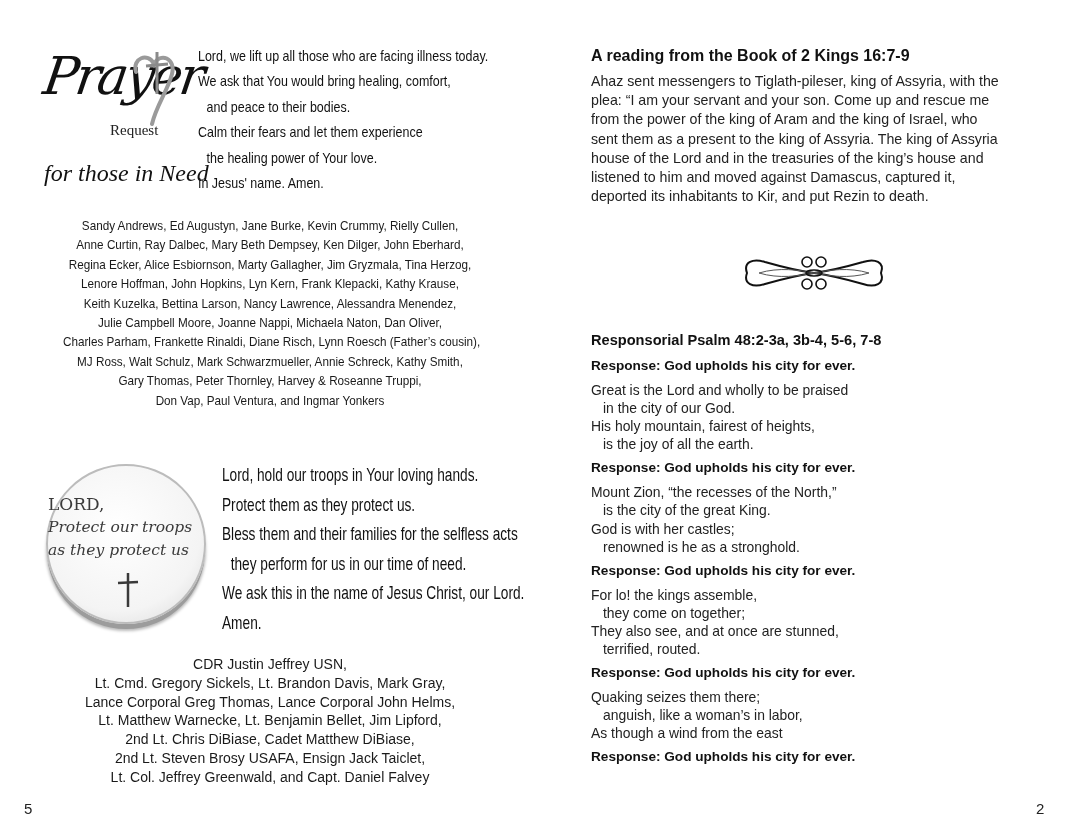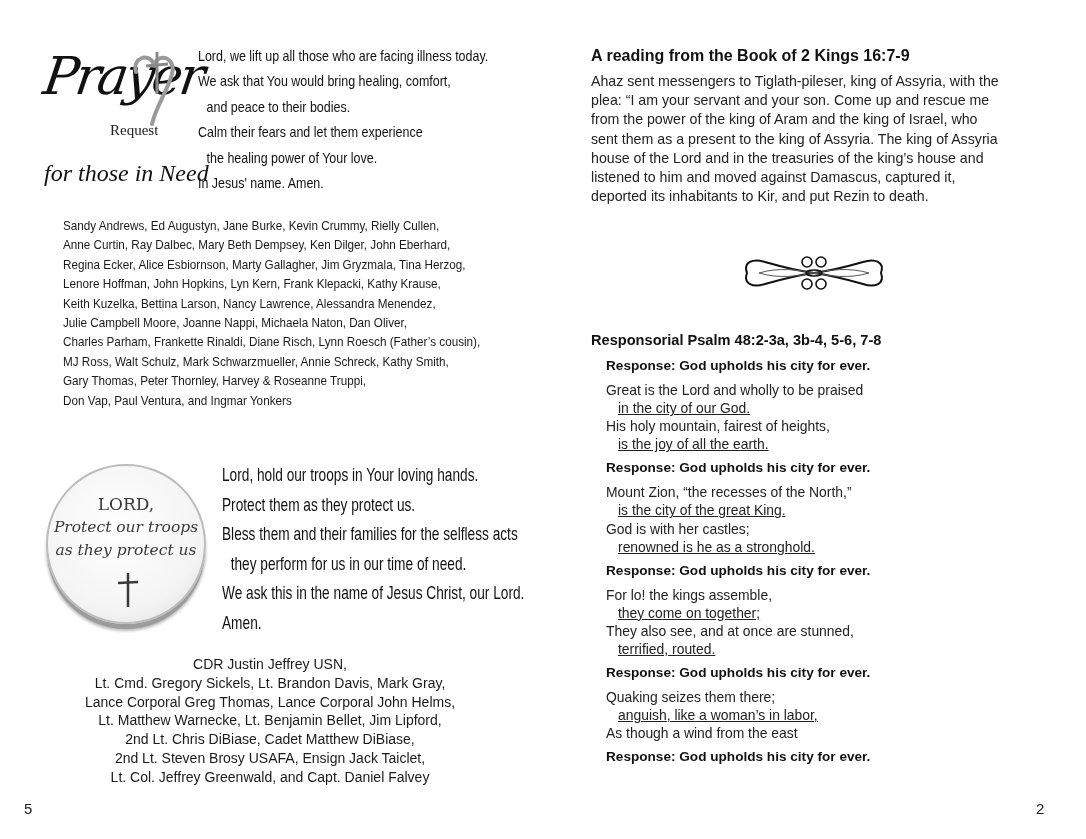--- a/index.html
+++ b/index.html
@@ -30,31 +30,30 @@
 
     .illness-prayer {
       position: absolute; left: 198px; top: 44px;
       font-family: "Liberation Sans", sans-serif; font-size: 14.5px; line-height: 25.4px;
       transform: scaleX(0.86); transform-origin: left top; width: 400px; color: #111;
     }
     .illness-prayer .indent { padding-left: 10px; }
 
     .sick-list {
       position: absolute; left: 40px; top: 216px; width: 460px;
-      font-size: 13px; line-height: 19.4px; color: #1a1a1a;
+      text-align: center; font-size: 13px; line-height: 19.4px; color: #1a1a1a;
     }
     .sick-list span { display: block; transform: scaleX(0.9); white-space: nowrap; }
 
     .troops-badge {
       position: absolute; left: 46px; top: 464px; width: 160px; height: 160px;
       border-radius: 50%;
       background: radial-gradient(circle at 45% 40%, #ffffff 0%, #f4f4f4 65%, #d6d6d6 100%);
       border: 2px solid #bcbcbc;
       box-shadow: 0 6px 0 -1px #9c9c9c, 0 7px 3px #bbb;
-      text-align: center;
       font-family: "DejaVu Serif", serif; color: #3a3a3a;
     }
     .troops-badge .b1 { position: absolute; top: 28px; left: 0; right: 0; font-size: 17px; }
     .troops-badge .b2 { position: absolute; top: 52px; left: 0; right: 0; font-size: 15.5px; font-style: italic; }
     .troops-badge .b3 { position: absolute; top: 75px; left: 0; right: 0; font-size: 15.5px; font-style: italic; }
     .troops-badge svg { position: absolute; left: 68px; top: 106px; }
 
     .troops-prayer {
       position: absolute; left: 222px; top: 460px;
       font-size: 19px; line-height: 29.6px; color: #111;
@@ -82,28 +81,28 @@
       font-size: 14.2px; line-height: 19.2px; color: #222;
     }
     .reading-body span { display: block; white-space: nowrap; }
 
     .ornament { position: absolute; left: 76px; top: 252px; }
 
     .psalm-title {
       position: absolute; left: 48px; top: 332px;
       font-weight: bold; font-size: 14.6px; color: #111; white-space: nowrap;
     }
-    .psalm { position: absolute; left: 48px; top: 357px; width: 440px; margin-left: 15px; }
+    .psalm { position: absolute; left: 48px; top: 357px; width: 440px; }
     .psalm .response {
       font-weight: bold; font-size: 13.6px; color: #111; line-height: 17px;
       margin-bottom: 7px; white-space: nowrap;
     }
     .psalm .stanza { font-size: 13.9px; line-height: 18.1px; color: #222; margin-bottom: 6px; }
     .psalm .stanza span { display: block; white-space: nowrap; }
-    .psalm .stanza .indent { padding-left: 12px; text-decoration: underline; }
+    .psalm .stanza .indent { padding-left: 12px; }
   </style>
 </head>
 <body>
 
 <div class="page page-left">
 
   <div class="prayer-logo">
     <span class="script-prayer">Prayer</span>
     <svg width="46" height="76" viewBox="0 0 46 76">
       <path d="M6 22 C 2 8, 18 2, 24 14 C 30 2, 46 8, 42 24 C 38 40, 26 56, 22 74" fill="none" stroke="#9a9a9a" stroke-width="4" stroke-linecap="round"></path>

